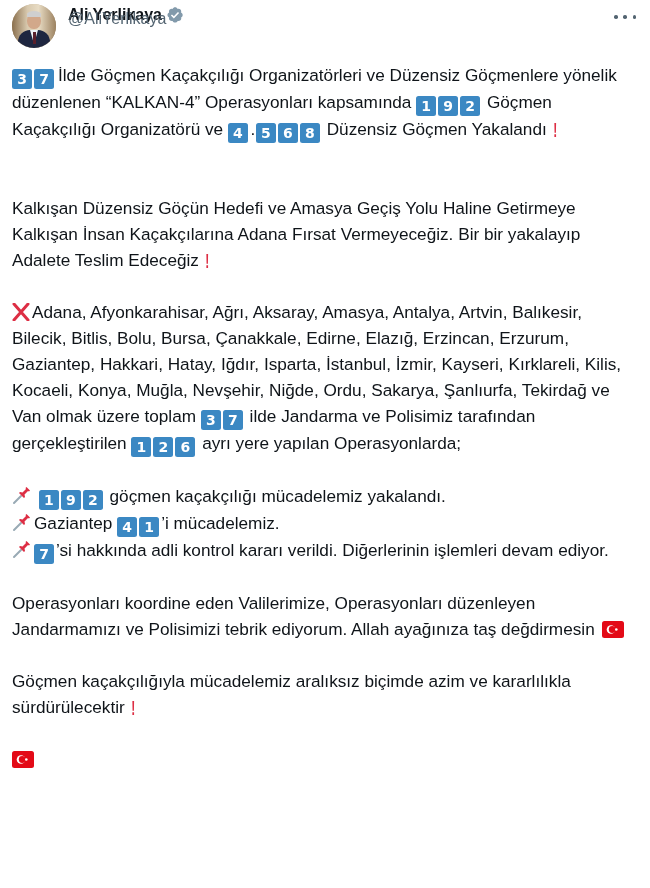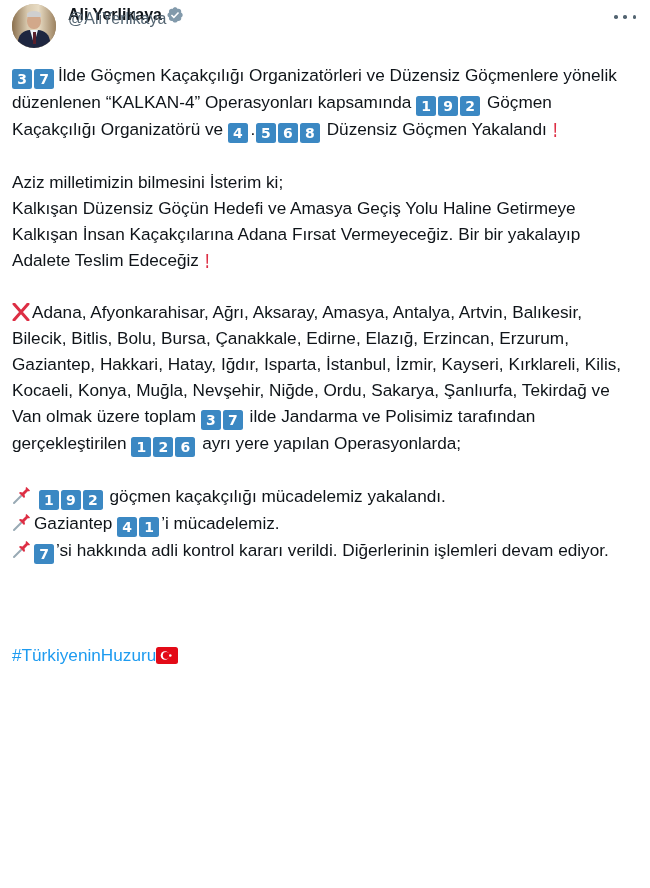--- a/index.html
+++ b/index.html
@@ -66,21 +66,21 @@
       <span></span>
   </div>
 </div>
 
 <div class="body">
 
   <p><span class="kc">3</span><span class="kc kcs">7</span><span>İlde </span><b>Göçmen Kaçakçılığı Organizatörleri ve Düzensiz Göçmenlere</b><span> yönelik düzenlenen </span><b>“KALKAN-4” Operasyonları</b><span> kapsamında </span><span class="kc">1</span><span class="kc">9</span><span class="kc">2</span><span> Göçmen Kaçakçılığı Organizatörü ve </span><span class="kc">4</span><span class="dot">.</span><span class="kc">5</span><span class="kc">6</span><span class="kc">8</span><span> Düzensiz Göçmen Yakalandı </span><span class="excl">!</span></p>
 
   <div class="gap"></div>
 
-  <p><b>Aziz milletimizin bilmesini İsterim ki;</b><br><span>Kalkışan </span><b>Düzensiz Göçün Hedefi ve Amasya Geçiş Yolu</b><span> Haline Getirmeye Kalkışan İnsan Kaçakçılarına </span><b>Adana Fırsat Vermeyeceğiz.</b><span> Bir bir yakalayıp Adalete Teslim Edeceğiz </span><span class="excl">!</span></p>
+  <p><br><span>Kalkışan </span><b>Düzensiz Göçün Hedefi ve Amasya Geçiş Yolu</b><span> Haline Getirmeye Kalkışan İnsan Kaçakçılarına </span><b>Adana Fırsat Vermeyeceğiz.</b><span> Bir bir yakalayıp Adalete Teslim Edeceğiz </span><span class="excl">!</span></p>
 
   <div class="gap"></div>
 
   <p><svg class="xmark" viewBox="0 0 18 18">
         <path d="M2 1 L16 17 M16 1 L2 17" stroke="#dd2e44" stroke-width="3" stroke-linecap="round"></path>
       </svg><b>Adana, Afyonkarahisar, Ağrı, Aksaray, Amasya, Antalya, Artvin, Balıkesir, Bilecik, Bitlis, Bolu, Bursa, Çanakkale, Edirne, Elazığ, Erzincan, Erzurum, Gaziantep, Hakkari, Hatay, Iğdır, Isparta, İstanbul, İzmir, Kayseri, Kırklareli, Kilis, Kocaeli, Konya, Muğla, Nevşehir, Niğde, Ordu, Sakarya, Şanlıurfa, Tekirdağ ve Van</b><span> olmak üzere toplam </span><span class="kc">3</span><span class="kc">7</span><span> ilde Jandarma ve Polisimiz tarafından gerçekleştirilen </span><span class="kc">1</span><span class="kc">2</span><span class="kc">6</span><span> ayrı yere yapılan Operasyonlarda;</span></p>
 
   <div class="gap"></div>
 
   <p><svg class="pin" viewBox="0 0 20 20">
@@ -89,26 +89,33 @@
       </svg> <span class="kc">1</span><span class="kc">9</span><span class="kc">2</span><span> göçmen kaçakçılığı mücadelemiz yakalandı.</span><br><svg class="pin" viewBox="0 0 20 20">
         <path d="M2 18 L9 11" stroke="#99aab5" stroke-width="2" stroke-linecap="round"></path>
         <path d="M7 8 L12 13 L13 12 L12.5 9.5 L16 6 L17 6.5 L18 5.5 L14.5 2 L13.5 3 L14 4 L10.5 7.5 L8 7 Z" fill="#dd2e44"></path>
       </svg><span>Gaziantep </span><span class="kc">4</span><span class="kc">1</span><span>’i mücadelemiz.</span><br><svg class="pin" viewBox="0 0 20 20">
         <path d="M2 18 L9 11" stroke="#99aab5" stroke-width="2" stroke-linecap="round"></path>
         <path d="M7 8 L12 13 L13 12 L12.5 9.5 L16 6 L17 6.5 L18 5.5 L14.5 2 L13.5 3 L14 4 L10.5 7.5 L8 7 Z" fill="#dd2e44"></path>
       </svg><span class="kc">7</span><span>’si hakkında adli kontrol kararı verildi. Diğerlerinin işlemleri devam ediyor.</span></p>
 
   <div class="gap"></div>
 
+  <p><b>Operasyonları koordine eden Valilerimize, Operasyonları düzenleyen Jandarmamızı ve Polisimizi</b><span> tebrik ediyorum. Allah ayağınıza taş değdirmesin </span><svg class="flag" viewBox="0 0 22 17">
+        <rect x="0" y="0" width="22" height="17" rx="2.5" fill="#e30a17"></rect>
+        <circle cx="9" cy="8.5" r="4.3" fill="#fff"></circle>
+        <circle cx="10.2" cy="8.5" r="3.4" fill="#e30a17"></circle>
+        <circle cx="14.3" cy="8.5" r="1.3" fill="#fff"></circle>
+      </svg></p>
 
   <div class="gap"></div>
 
+  <p><span>Göçmen kaçakçılığıyla mücadelemiz aralıksız biçimde azim ve kararlılıkla sürdürülecektir </span><span class="excl">!</span></p>
 
   <div class="gap"></div>
 
-  <p><span class="hashtag">#TürkiyeninHuzuru</span><svg class="flag" style="margin-left:0" viewBox="0 0 22 17">
+  <p><svg class="flag" style="margin-left:0" viewBox="0 0 22 17">
         <rect x="0" y="0" width="22" height="17" rx="2.5" fill="#e30a17"></rect>
         <circle cx="9" cy="8.5" r="4.3" fill="#fff"></circle>
         <circle cx="10.2" cy="8.5" r="3.4" fill="#e30a17"></circle>
         <circle cx="14.3" cy="8.5" r="1.3" fill="#fff"></circle>
       </svg></p>
 
 </div>
 
 </body></html>

